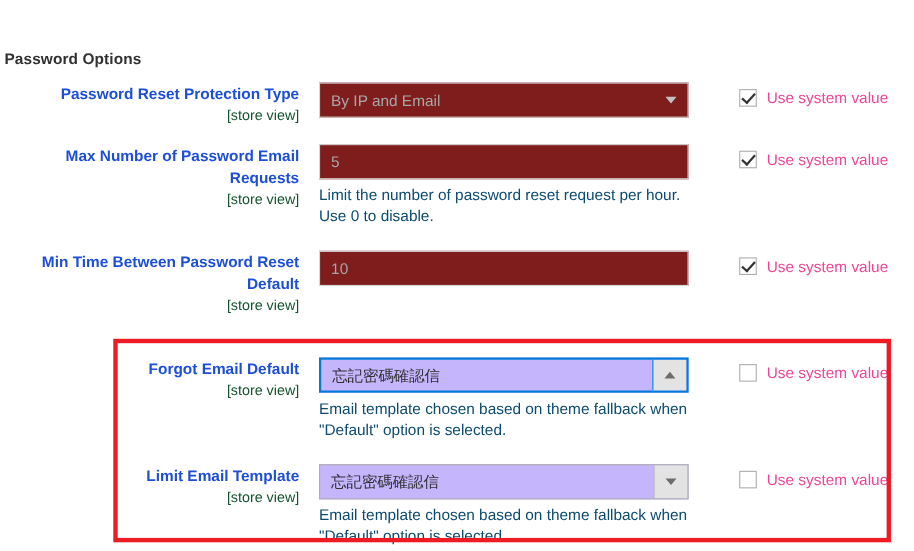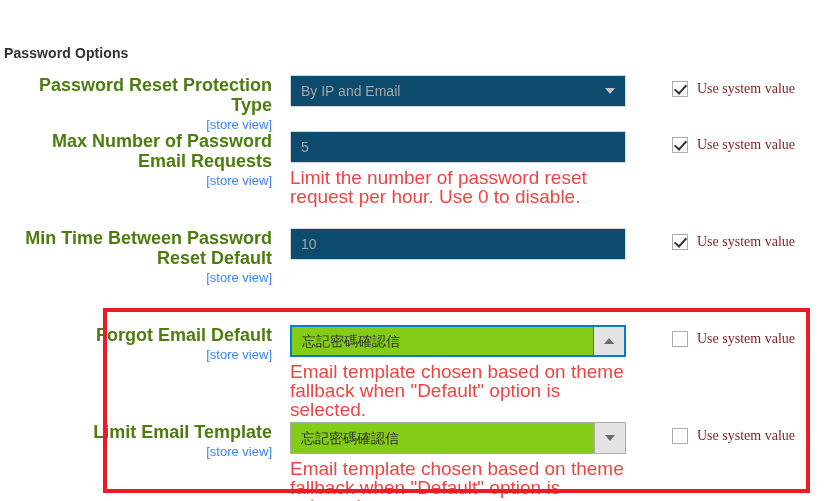--- a/index.html
+++ b/index.html
@@ -43,61 +43,61 @@
     width: 831px;
   }
   .label-col {
     position: absolute;
     left: 0;
     width: 272px;
     text-align: right;
   }
   .label-main {
     font-weight: bold;
-    font-size: 18px;
-    color: #4d7c0f;
+    font-size: 14px;
+    color: #1d4ed8;
     line-height: 20px;
     display: block;
   }
   .label-scope {
     display: block;
     font-weight: normal;
     font-size: 13px;
-    color: #3b82f6;
+    color: #14532d;
     line-height: 19px;
   }
 
   .control-col {
     position: absolute;
     left: 290px;
     width: 336px;
   }
 
   
   .sel, .txt {
     box-sizing: border-box;
     width: 336px;
     height: 32px;
     border: 1px solid #d6d6d6;
-    background: #0c4a6e;
+    background: #7f1d1d;
     color: #a6a6a6;
     font-family: "Liberation Sans", sans-serif;
     font-size: 14px;
     line-height: 30px;
     padding: 0 30px 0 10px;
     position: relative;
     white-space: nowrap;
     overflow: hidden;
   }
   .txt {
     padding-right: 10px;
   }
 
   .sel.enabled {
-    background: #84cc16;
+    background: #c4b5fd;
     color: #303030;
     border-color: #adadad;
   }
   .sel.focused {
     border: 2px solid #007bdb;
     line-height: 28px;
   }
 
   .sel .arrowbox {
     position: absolute;
@@ -131,22 +131,22 @@
   .caret.up {
     border-bottom: 6px solid #6d6d6d;
   }
   .caret.muted.down {
     border-top-color: #c2c2c2;
   }
 
   
   .note {
     margin-top: 5px;
-    font-size: 19px;
-    color: #ef4444;
+    font-size: 14px;
+    color: #0c4a6e;
     line-height: 19px;
     width: 340px;
   }
 
   
   .sysval {
     position: absolute;
     left: 672px;
     display: flex;
     align-items: center;
@@ -168,23 +168,22 @@
     left: 4px;
     top: 0px;
     width: 5px;
     height: 10px;
     border: solid #333333;
     border-width: 0 2px 2px 0;
     transform: rotate(42deg);
   }
   .sysval-label {
     font-size: 14px;
-    color: #7f1d1d;
+    color: #ec4899;
     line-height: 16px;
-    font-family: Liberation Serif, serif;
   }
 
   
   .highlight-box {
     position: absolute;
     left: 103px;
     top: 308px;
     width: 707px;
     height: 185px;
     border: 4px solid #ed1c24;

